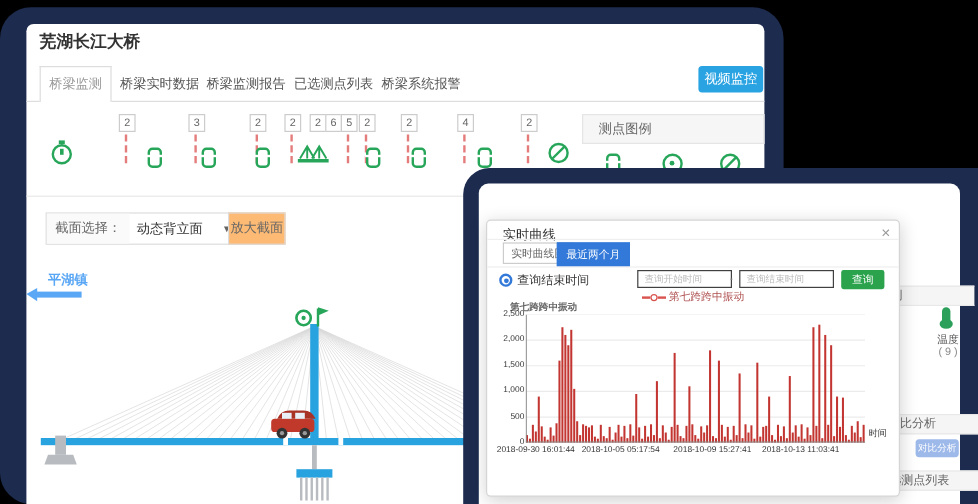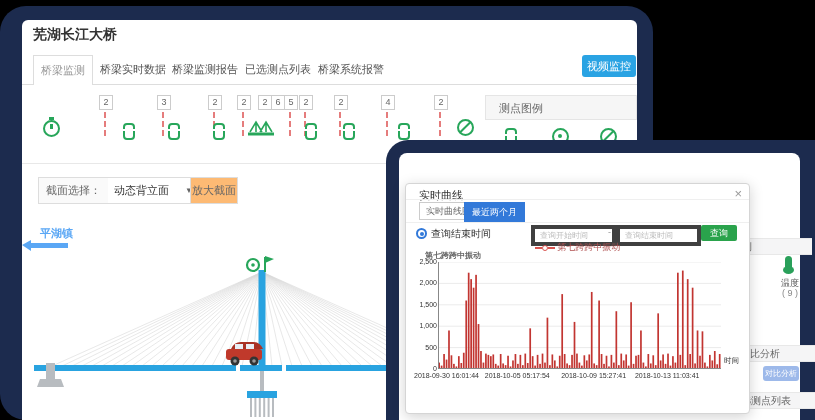--- a/index.html
+++ b/index.html
@@ -62,21 +62,21 @@
     box-shadow:0 3px 14px rgba(0,0,0,.18);}
   #dlg-title{left:13px;top:4px;font-size:11px;color:#333;}
   #dlg-close{right:7px;top:2px;font-size:13px;color:#999;cursor:pointer;}
   #dlg-div1{left:0;top:15px;width:100%;border-top:1px solid #efefef;}
   #dlg-tab1{left:13px;top:18px;height:16px;padding:0 6px;border:1px solid #ccc;font-size:9px;color:#666;line-height:16px;cursor:pointer;background:#fff;}
   #dlg-tab2{left:58px;top:18px;height:18px;padding:0 7px;background:#3279d9;border:1px solid #3279d9;font-size:9px;color:#fff;line-height:18px;cursor:pointer;}
   #dlg-div2{left:0;top:38px;width:100%;border-top:1px solid #efefef;}
   #radio-dot{left:10px;top:44px;width:7px;height:7px;border:2px solid #3279d9;border-radius:50%;}
   #radio-dot::after{content:"";position:absolute;left:1.5px;top:1.5px;width:4px;height:4px;background:#3279d9;border-radius:50%;}
   #radio-label{left:25px;top:43px;font-size:10px;color:#333;}
-  .dlg-input{position:absolute;top:41px;width:72px;height:13px;border:4px solid #404040;font-size:8px;color:#666;padding:0 0 0 5px;outline:none;}
+  .dlg-input{position:absolute;top:41px;width:72px;height:13px;border:1px solid #404040;font-size:8px;color:#666;padding:0 0 0 5px;outline:none;}
   .dlg-input::placeholder{color:#bbb;}
   #date-sep{left:202px;top:43px;font-size:9px;color:#999;}
   #search-btn{left:295px;top:41px;width:36px;height:16px;background:#2aa34c;border-radius:2px;color:#fff;font-size:9px;
     text-align:center;line-height:16px;cursor:pointer;}
   #chart-legend{left:0;top:57px;width:100%;text-align:center;font-size:9px;color:#b05050;}
   .leg-line{display:inline-block;width:7px;height:2px;background:#d9534f;vertical-align:middle;}
   .leg-circ{display:inline-block;width:4px;height:4px;border:1.5px solid #d9534f;border-radius:50%;vertical-align:middle;}
   #chart-title{left:19px;top:66px;font-size:8px;font-weight:bold;color:#666;}
   .ytick{position:absolute;width:28px;right:312px;text-align:right;font-size:7px;color:#333;}
   .xtick{position:absolute;top:188px;font-size:7px;color:#333;transform:translateX(-50%);white-space:nowrap;}

